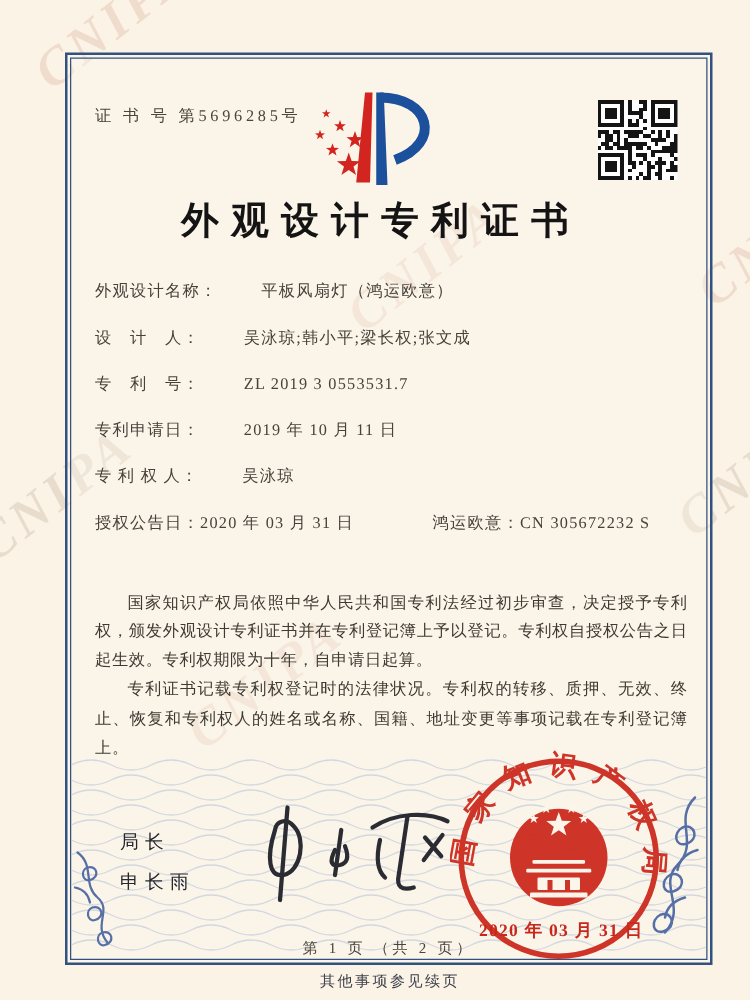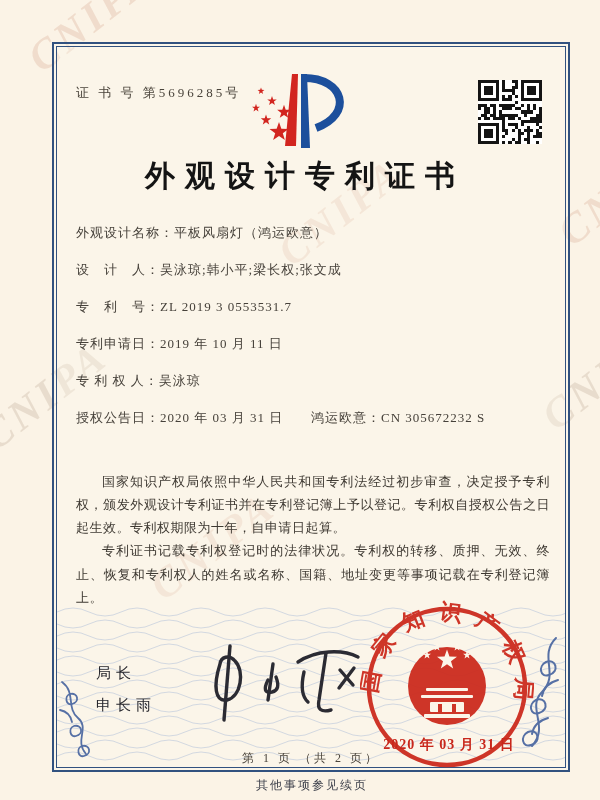--- a/index.html
+++ b/index.html
@@ -24,21 +24,21 @@
   
   .cert-no{position:absolute;left:22px;top:40px;font-size:13px;letter-spacing:3px;color:#4a443b;}
   .logo{position:absolute;left:186px;top:26px;}
   .qr{position:absolute;left:424px;top:36px;}
   .title{
     position:absolute;left:0;right:12px;top:112px;text-align:center;
     font-size:30px;font-weight:bold;letter-spacing:10px;color:#141414;
   }
   
   .fields{position:absolute;left:22px;top:180px;width:476px;font-size:13px;color:#46413a;}
-  .row{display:flex;margin-bottom:20px;line-height:17px;letter-spacing:1px;}
+  .row{display:flex;margin-bottom:20px;line-height:17px;letter-spacing:1px;gap:35px;}
   .row .lb{white-space:pre;flex:0 0 auto;}
   .row .val{white-space:pre-wrap;}
   .row.grant{display:flex;}
   .row.grant .pair{display:flex;}
   .row.grant .pair.first{width:235px;}
   
   .body-text{
     position:absolute;left:22px;top:426px;width:474px;font-size:13px;
     line-height:1.78;text-align:justify;color:#3e3932;letter-spacing:.5px;
   }

